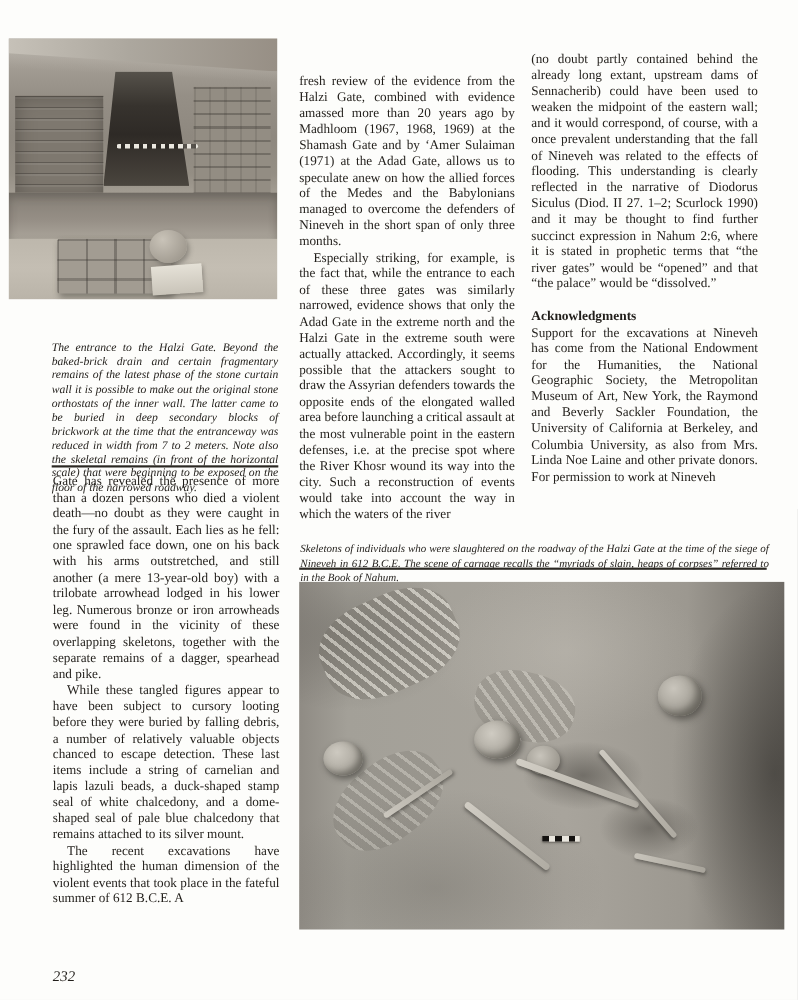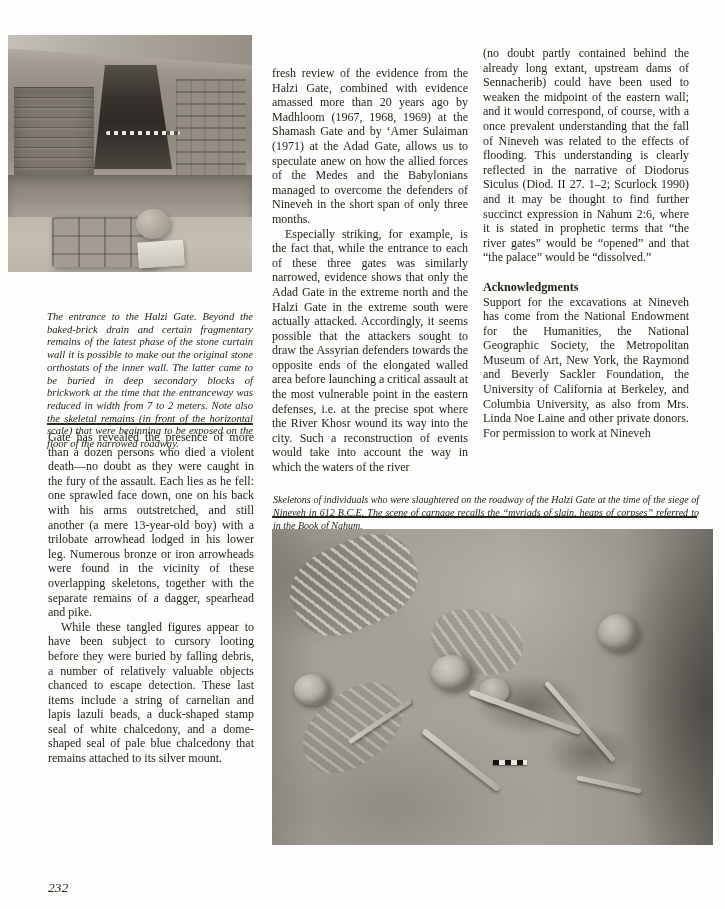--- a/index.html
+++ b/index.html
@@ -122,20 +122,21 @@
     <div class="g-boulder"></div>
     <div class="g-stone-white"></div>
   </div>
 
   <div class="caption caption-gate">The entrance to the Halzi Gate. Beyond the baked-brick drain and certain fragmentary remains of the latest phase of the stone curtain wall it is possible to make out the original stone orthostats of the inner wall. The latter came to be buried in deep secondary blocks of brickwork at the time that the entranceway was reduced in width from 7 to 2 meters. Note also the skeletal remains (in front of the horizontal scale) that were beginning to be exposed on the floor of the narrowed roadway.</div>
   <div class="rule rule-gate"></div>
 
   <div class="col col-left">
     <p>Gate has revealed the presence of more than a dozen persons who died a violent death—no doubt as they were caught in the fury of the assault. Each lies as he fell: one sprawled face down, one on his back with his arms outstretched, and still another (a mere 13-year-old boy) with a trilobate arrowhead lodged in his lower leg. Numerous bronze or iron arrowheads were found in the vicinity of these overlapping skeletons, together with the separate remains of a dagger, spearhead and pike.</p>
     <p class="indent">While these tangled figures appear to have been subject to cursory looting before they were buried by falling debris, a number of relatively valuable objects chanced to escape detection. These last items include a string of carnelian and lapis lazuli beads, a duck-shaped stamp seal of white chalcedony, and a dome-shaped seal of pale blue chalcedony that remains attached to its silver mount.</p>
+    <p class="indent">The recent excavations have highlighted the human dimension of the violent events that took place in the fateful summer of 612 B.C.E. A</p>
   </div>
 
   <div class="col col-middle">
     <p>fresh review of the evidence from the Halzi Gate, combined with evidence amassed more than 20 years ago by Madhloom (1967, 1968, 1969) at the Shamash Gate and by ‘Amer Sulaiman (1971) at the Adad Gate, allows us to speculate anew on how the allied forces of the Medes and the Babylonians managed to overcome the defenders of Nineveh in the short span of only three months.</p>
     <p class="indent">Especially striking, for example, is the fact that, while the entrance to each of these three gates was similarly narrowed, evidence shows that only the Adad Gate in the extreme north and the Halzi Gate in the extreme south were actually attacked. Accordingly, it seems possible that the attackers sought to draw the Assyrian defenders towards the opposite ends of the elongated walled area before launching a critical assault at the most vulnerable point in the eastern defenses, i.e. at the precise spot where the River Khosr wound its way into the city. Such a reconstruction of events would take into account the way in which the waters of the river</p>
   </div>
 
   <div class="col col-right">
     <p>(no doubt partly contained behind the already long extant, upstream dams of Sennacherib) could have been used to weaken the midpoint of the eastern wall; and it would correspond, of course, with a once prevalent understanding that the fall of Nineveh was related to the effects of flooding. This understanding is clearly reflected in the narrative of Diodorus Siculus (Diod. II 27. 1–2; Scurlock 1990) and it may be thought to find further succinct expression in Nahum 2:6, where it is stated in prophetic terms that “the river gates” would be “opened” and that “the palace” would be “dissolved.”</p>
     <h3 class="ack-heading">Acknowledgments</h3>

